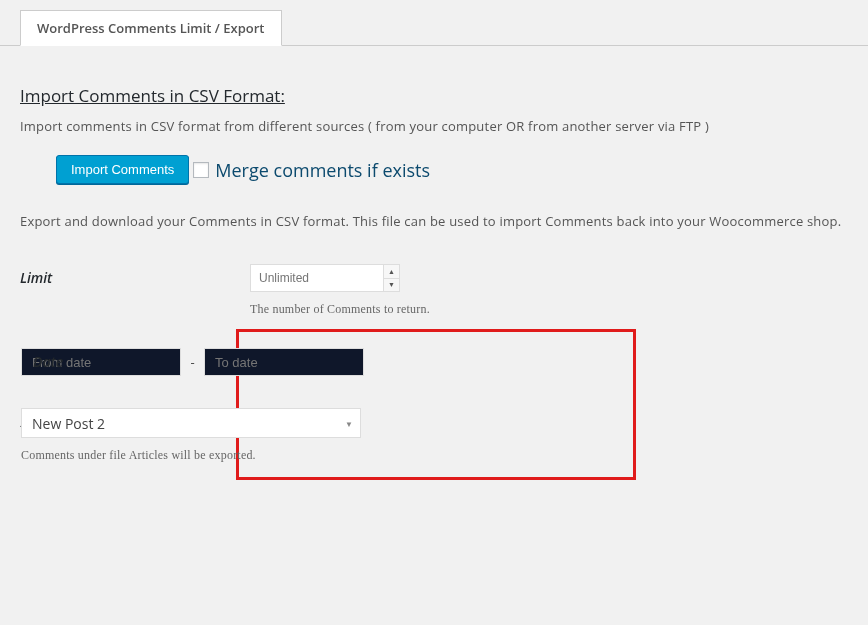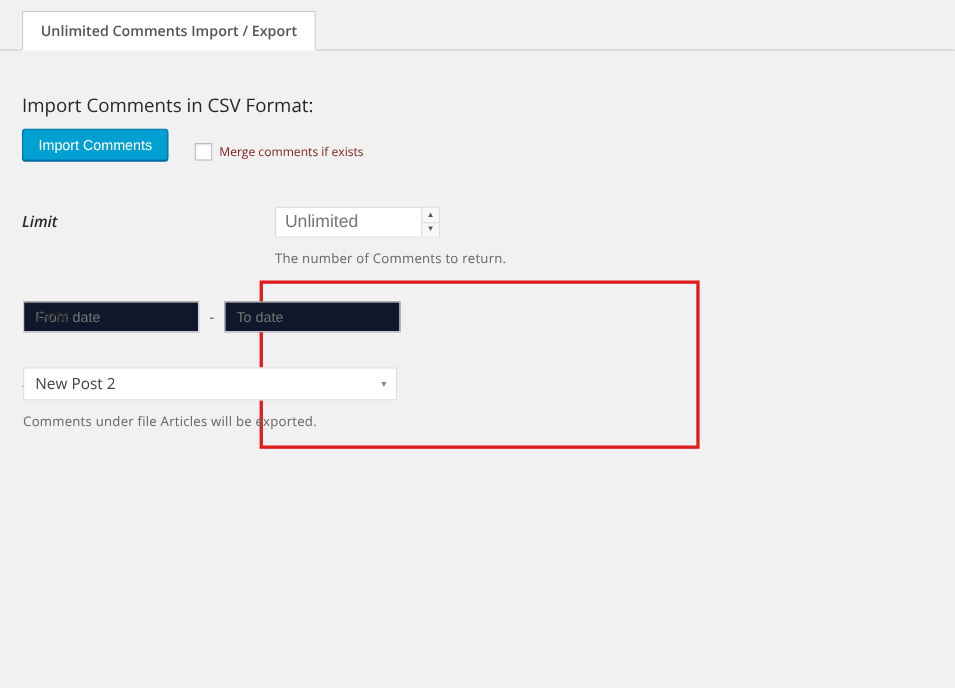--- a/index.html
+++ b/index.html
@@ -30,32 +30,34 @@
       color: #555;
     }
     .content {
       padding: 20px;
     }
     h3 {
       font-size: 17px;
       font-weight: 400;
       color: #23282d;
       margin: 18px 0 10px 0;
+      text-decoration: underline;
     }
     .desc {
       font-size: 13px;
       color: #555;
       margin-bottom: 20px;
       letter-spacing: 0.2px;
     }
     .row {
       display: flex;
-      align-items: flex-end;
-      gap: 20px;
+      align-items: center;
+      gap: 0;
       margin-bottom: 28px;
+      margin-left: 36px;
     }
     .btn-primary {
       background: #00a0d2;
       border: 1px solid #0073aa;
       color: #fff;
       padding: 6px 14px;
       font-size: 13px;
       border-radius: 3px;
       cursor: pointer;
       box-shadow: 0 1px 0 #006799;
@@ -67,22 +69,22 @@
       margin-left: 4px;
     }
     .checkbox {
       width: 16px;
       height: 16px;
       border: 1px solid #b4b9be;
       background: #fff;
       box-shadow: inset 0 1px 2px rgba(0,0,0,.1);
     }
     .checkbox-label {
-      font-size: 11px;
-      color: #7f1d1d;
+      font-size: 18px;
+      color: #0c4a6e;
     }
     .form-table {
       width: 100%;
     }
     .form-row {
       display: flex;
       align-items: flex-start;
       padding: 14px 0 6px 0;
     }
     .form-label {
@@ -93,21 +95,21 @@
       padding-top: 4px;
       font-style: italic;
     }
     .form-field {
       flex: 1;
     }
     .num-input {
       border: 1px solid #ddd;
       background: #fff;
       padding: 4px 8px;
-      font-size: 16px;
+      font-size: 12px;
       width: 150px;
       height: 28px;
       color: #888;
       position: relative;
     }
     .num-input-wrap {
       position: relative;
       display: inline-block;
     }
     .spinner {
@@ -129,20 +131,21 @@
       font-size: 7px;
       color: #555;
       cursor: pointer;
     }
     .spinner-up { border-bottom: 1px solid #ddd; }
     .help {
       font-size: 12px;
       color: #666;
       margin-top: 10px;
       letter-spacing: 0.2px;
+      font-family: Liberation Serif, serif;
     }
     .highlight-box {
       border: 3px solid #e01b1b;
       padding: 10px 12px 14px 12px;
       margin-left: -14px;
       width: 400px;
     }
     .text-input {
       border: 1px solid #ddd;
       background: #0f172a;
@@ -182,38 +185,40 @@
     }
     .export-btn-row {
       margin-top: 28px;
     }
   </style>
 </head>
 <body>
 
 <div class="tab-wrapper">
   <div class="tab">
-    <span>Unlimited Comments Import / Export</span>
+    <span>WordPress Comments Limit / Export</span>
   </div>
 </div>
 
 <div class="content">
 
   <h3>Import Comments in CSV Format:</h3>
+  <p class="desc">Import comments in CSV format from different sources ( from your computer OR from another server via FTP )</p>
 
   <div class="row">
     <button class="btn-primary">
       <span>Import Comments</span>
     </button>
     <div class="checkbox-wrap">
       <div class="checkbox"></div>
       <span class="checkbox-label">Merge comments if exists</span>
     </div>
   </div>
 
+  <p class="desc">Export and download your Comments in CSV format. This file can be used to import Comments back into your Woocommerce shop.</p>
 
   <div class="form-table">
 
     <div class="form-row">
       <div class="form-label">Limit</div>
       <div class="form-field">
         <div class="num-input-wrap">
           <input class="num-input" type="text" placeholder="Unlimited" style="">
           <div class="spinner">
             <div class="spinner-up">▲</div>

